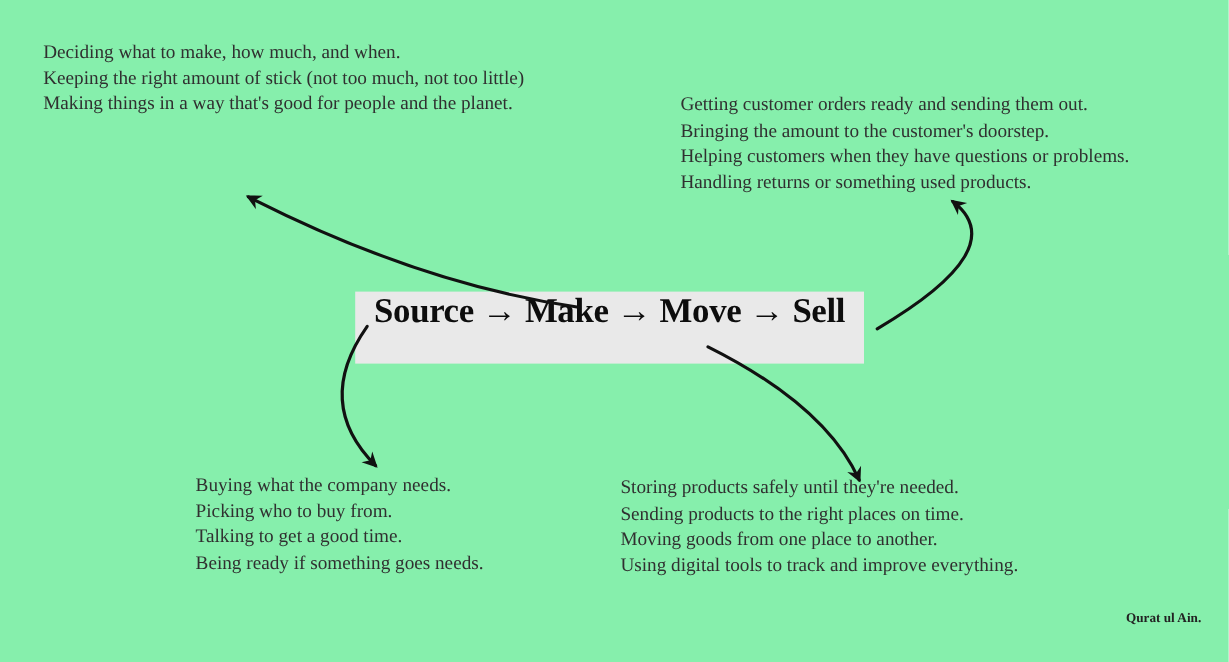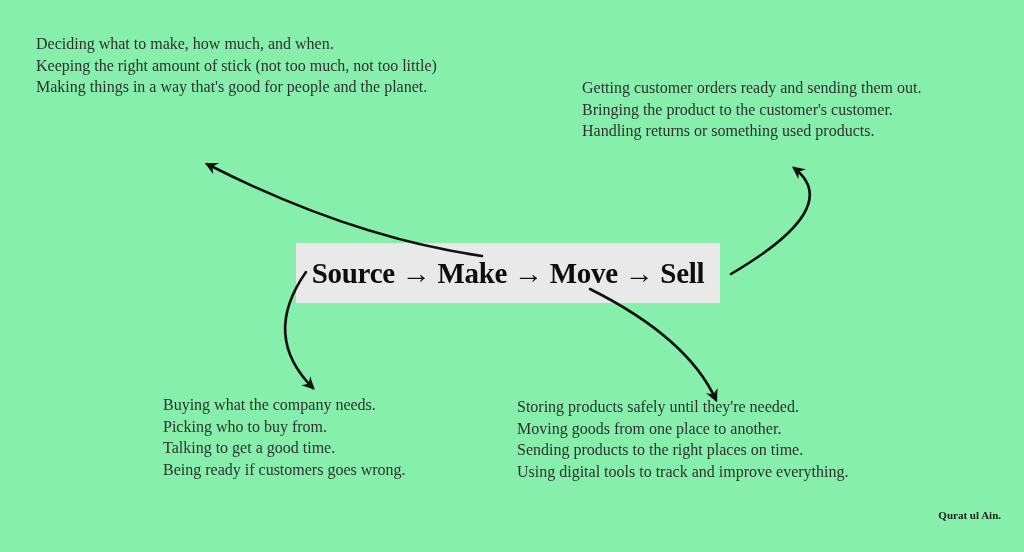--- a/index.html
+++ b/index.html
@@ -24,21 +24,20 @@
     text-align: justify;
   }
   .title-box {
     position: absolute;
     left: 296px;
     top: 243px;
     width: 424px;
     height: 60px;
     background: #e9e9e9;
     display: flex;
-    align-items: center;
     justify-content: center;
   }
   .title-text {
     font-weight: 700;
     font-size: 29px;
     letter-spacing: -0.3px;
     color: #0d0d0d;
     white-space: nowrap;
   }
   .credit {
@@ -49,52 +48,53 @@
     font-size: 11px;
     color: #222222;
   }
   svg.arrows {
     position: absolute;
     left: 0; top: 0;
     pointer-events: none;
   }
   
   .note-make   { left: 36px;  top: 33px;  }
-  .note-sell   { left: 582px; top: 77px;  }
+  .note-sell   { left: 567px; top: 77px;  }
   .note-source { left: 163px; top: 394px; }
   .note-move   { left: 517px; top: 396px; }
 </style>
 </head>
 <body>
 
 <div class="canvas">
 
   <div class="note note-make">
     <div class="line">Deciding what to make, how much, and when.</div>
     <div class="line justify">Keeping the right amount of stick (not too much, not too little)</div>
     <div class="line">Making things in a way that's good for people and the planet.</div>
   </div>
 
   <div class="note note-sell">
     <div class="line">Getting customer orders ready and sending them out.</div>
-    <div class="line">Bringing the product to the customer's customer.</div>
+    <div class="line">Bringing the amount to the customer's doorstep.</div>
+    <div class="line">Helping customers when they have questions or problems.</div>
     <div class="line">Handling returns or something used products.</div>
   </div>
 
   <div class="note note-source">
     <div class="line">Buying what the company needs.</div>
     <div class="line">Picking who to buy from.</div>
     <div class="line">Talking to get a good time.</div>
-    <div class="line">Being ready if customers goes wrong.</div>
+    <div class="line">Being ready if something goes needs.</div>
   </div>
 
   <div class="note note-move">
     <div class="line">Storing products safely until they're needed.</div>
+    <div class="line">Sending products to the right places on time.</div>
     <div class="line">Moving goods from one place to another.</div>
-    <div class="line">Sending products to the right places on time.</div>
     <div class="line">Using digital tools to track and improve everything.</div>
   </div>
 
   <div class="title-box">
     <span class="title-text">Source → Make → Move → Sell</span>
   </div>
 
   <svg class="arrows" width="1024" height="552" viewBox="0 0 1024 552">
     <defs>
       <marker id="ah" viewBox="0 0 10 10" refX="7.8" refY="5" markerWidth="5.4" markerHeight="5.4" orient="auto" markerUnits="strokeWidth">

